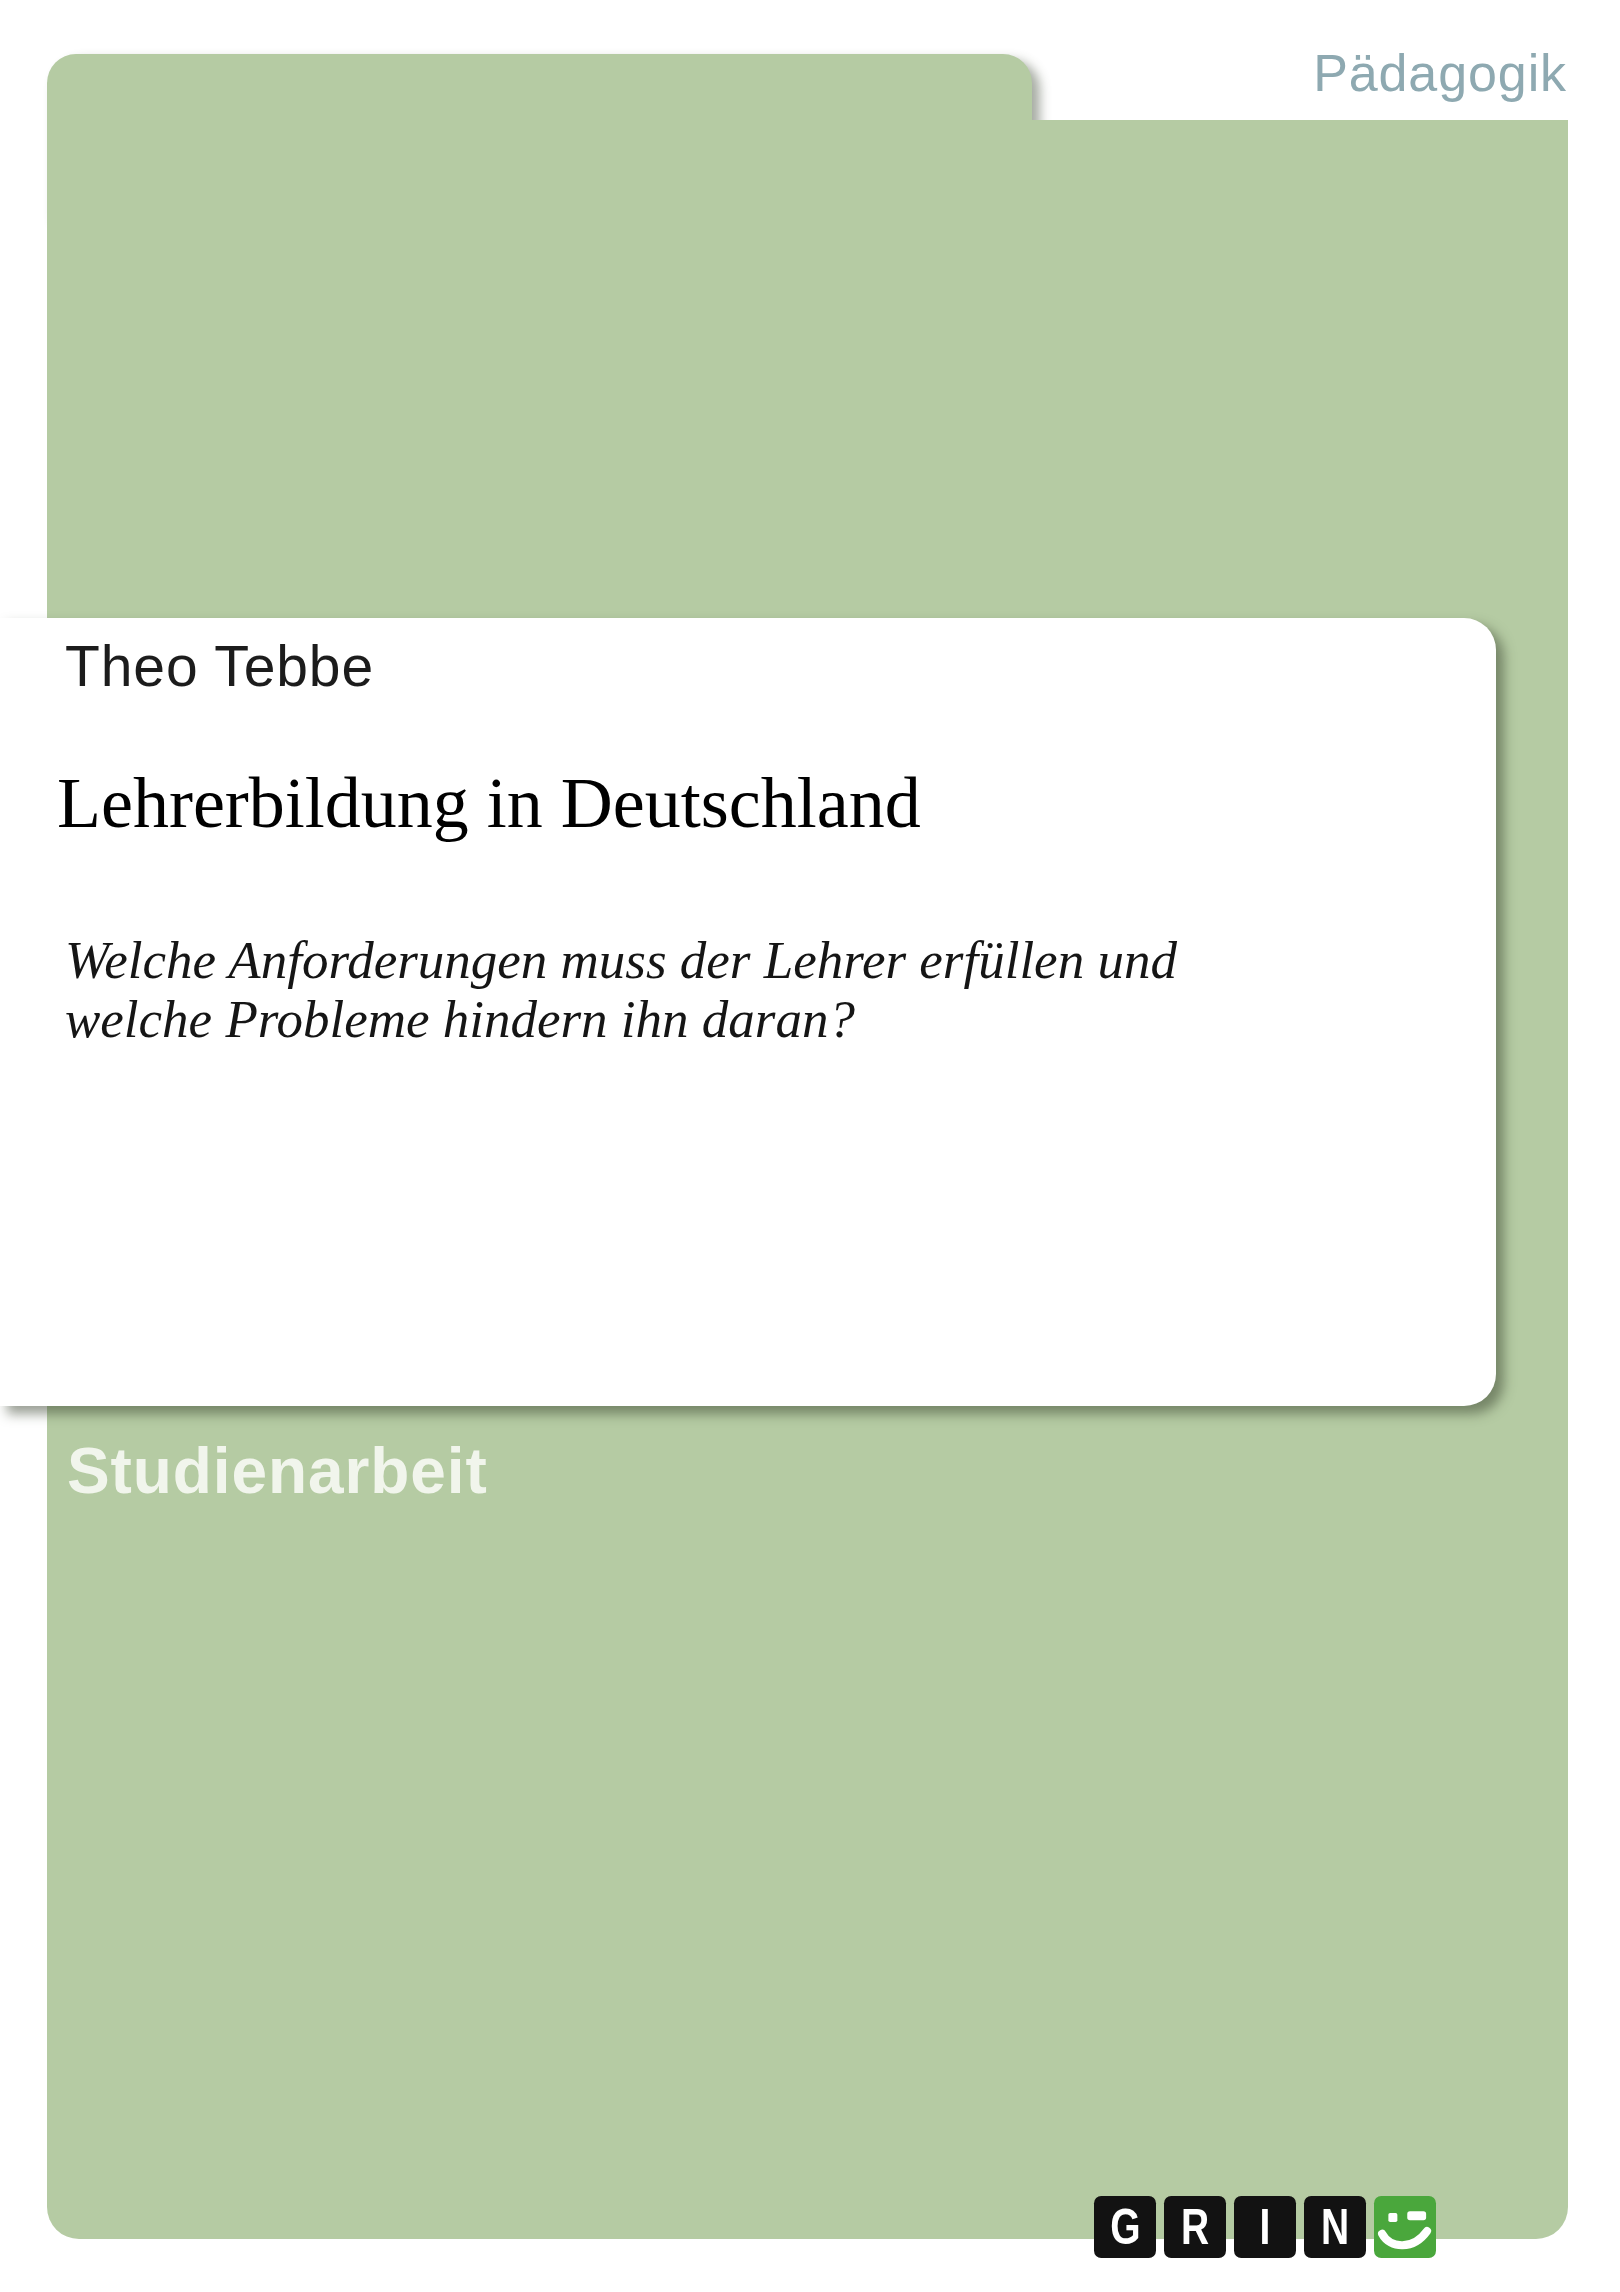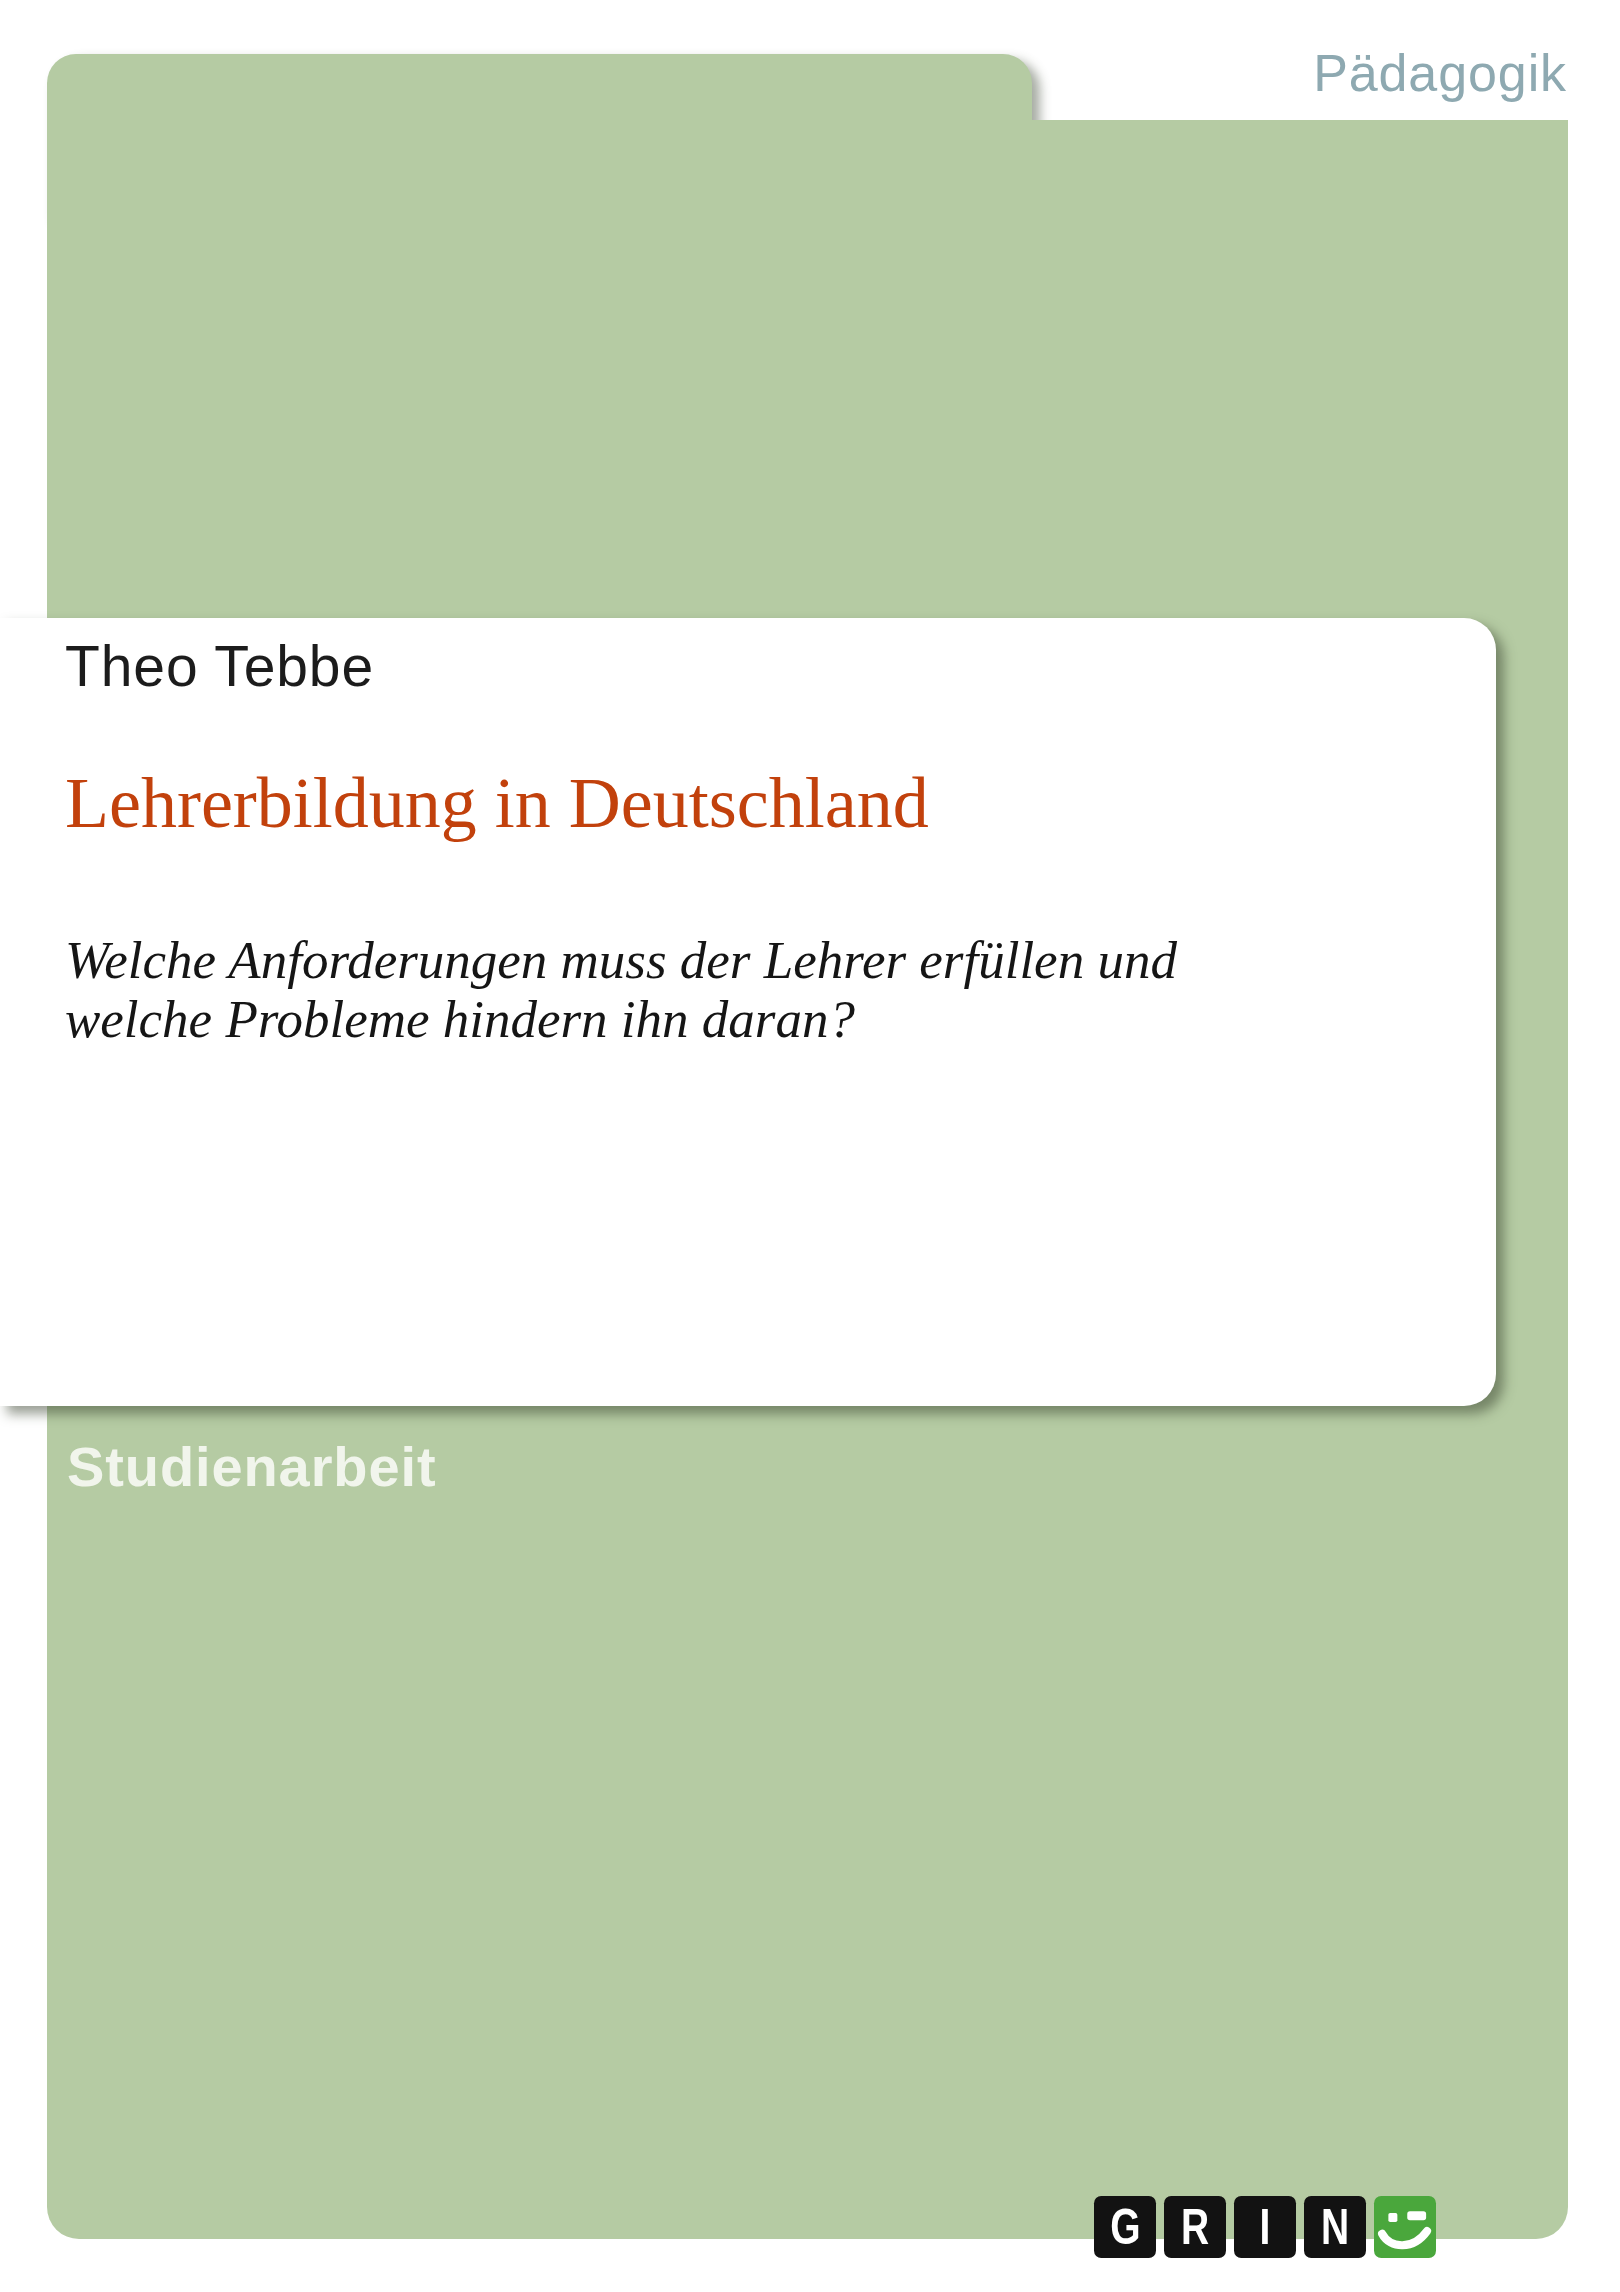--- a/index.html
+++ b/index.html
@@ -37,35 +37,35 @@
     background:#ffffff;
     border-radius:0 32px 32px 0;
     box-shadow:7.2px 7.2px 11.6px rgba(55,65,45,0.5);
   }
   .author{
     position:absolute;left:65px;top:638px;
     font-size:57px;line-height:1;font-weight:400;
     color:#1c1c1c;letter-spacing:0.9px;
   }
   .title{
-    position:absolute;left:65px;top:767px;
+    position:absolute;left:57px;top:767px;
     font-family:"Liberation Serif",serif;
     font-size:72px;line-height:1;font-weight:400;
-    color:#c2410c;letter-spacing:0px;
+    color:#000000;letter-spacing:0px;
   }
   .subtitle{
     position:absolute;left:65px;top:931px;
     font-family:"Liberation Serif",serif;
     font-size:53px;line-height:59px;font-weight:400;
     color:#151515;
   }
   .subtitle span{display:block;font-style:italic;}
   .doc-type{
     position:absolute;left:67px;top:1439px;
-    font-size:56px;line-height:1;font-weight:700;
+    font-size:64px;line-height:1;font-weight:700;
     color:#f1f5ec;letter-spacing:0.9px;
   }
   
   .grin-logo{
     position:absolute;left:1094px;top:2196px;
     display:flex;gap:8px;
   }
   .logo-box{
     width:62px;height:62px;border-radius:7.2px;
     display:flex;align-items:center;justify-content:center;

